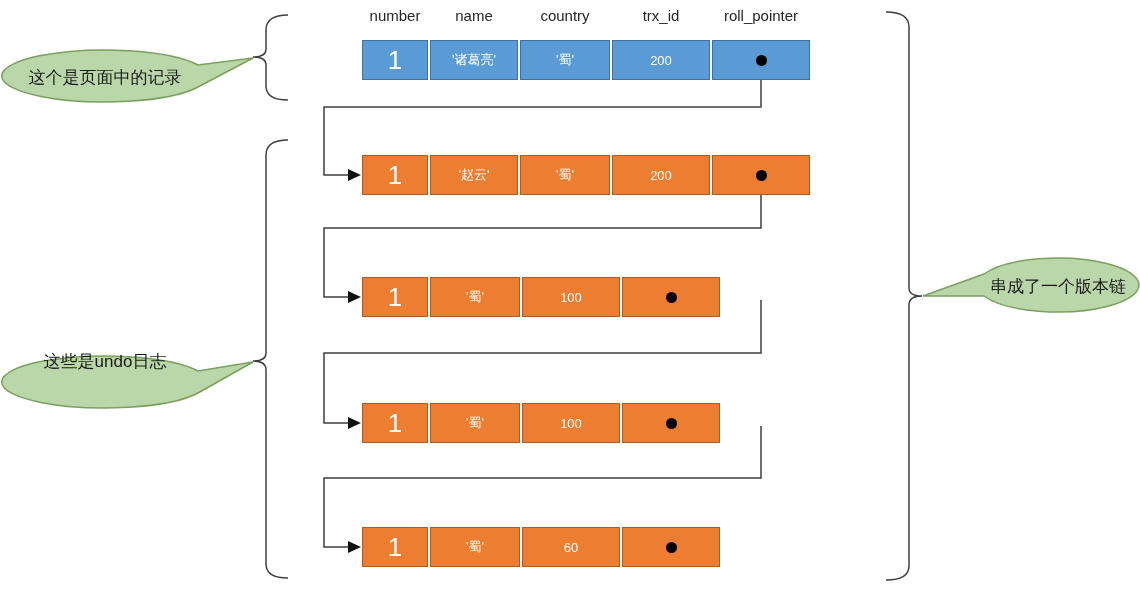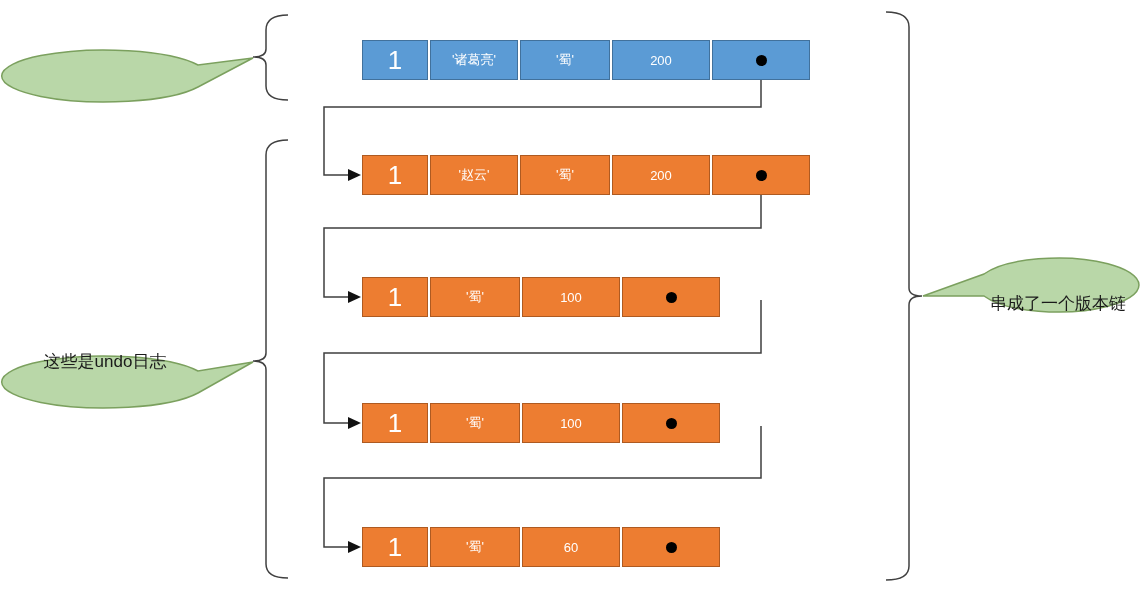--- a/index.html
+++ b/index.html
@@ -59,20 +59,27 @@
 
     <path class="brace" d="M288,15 Q266,15 266,30 L266,49 Q266,57 253,57 Q266,57 266,65 L266,86 Q266,100 288,100"></path>
     <path class="brace" d="M288,140 Q266,140 266,155 L266,353 Q266,361 253,361 Q266,361 266,370 L266,564 Q266,578 288,578"></path>
     <path class="brace" d="M886,12 Q909,12 909,27 L909,288 Q909,296 922,296 Q909,296 909,305 L909,566 Q909,580 886,580"></path>
 
     <path class="bubble" d="M198,65 A103,26 0 1 0 198,87 L253,58 Z"></path>
     <path class="bubble" d="M198,371 A103,26 0 1 0 198,393 L253,362 Z"></path>
     <path class="bubble" d="M984,274 A81,27 0 1 1 984,296 L923,296 Z"></path>
   </svg>
 
+  <div class="col-headers">
+    <div class="h w-number">number</div>
+    <div class="h w-name">name</div>
+    <div class="h w-country">country</div>
+    <div class="h w-trx">trx_id</div>
+    <div class="h w-roll">roll_pointer</div>
+  </div>
 
   <div class="row blue" style="top:40px">
     <div class="cell num w-number">1</div>
     <div class="cell w-name">'诸葛亮'</div>
     <div class="cell w-country">'蜀'</div>
     <div class="cell w-trx">200</div>
     <div class="cell w-roll">
         <span class="dot"></span>
       </div>
   </div>
@@ -107,16 +114,17 @@
 
   <div class="row orange" style="top:527px">
     <div class="cell num w-number">1</div>
     <div class="cell w-country">'蜀'</div>
     <div class="cell w-trx">60</div>
     <div class="cell w-roll">
         <span class="dot"></span>
       </div>
   </div>
 
+  <div class="callout-text" style="left:5px;top:66px;width:200px;">这个是页面中的记录</div>
   <div class="callout-text" style="left:5px;top:350px;width:200px;">这些是undo日志</div>
-  <div class="callout-text" style="left:975px;top:292px;width:166px;">串成了一个版本链</div>
+  <div class="callout-text" style="left:975px;top:275px;width:166px;">串成了一个版本链</div>
 
 </div>
 
 </body></html>

